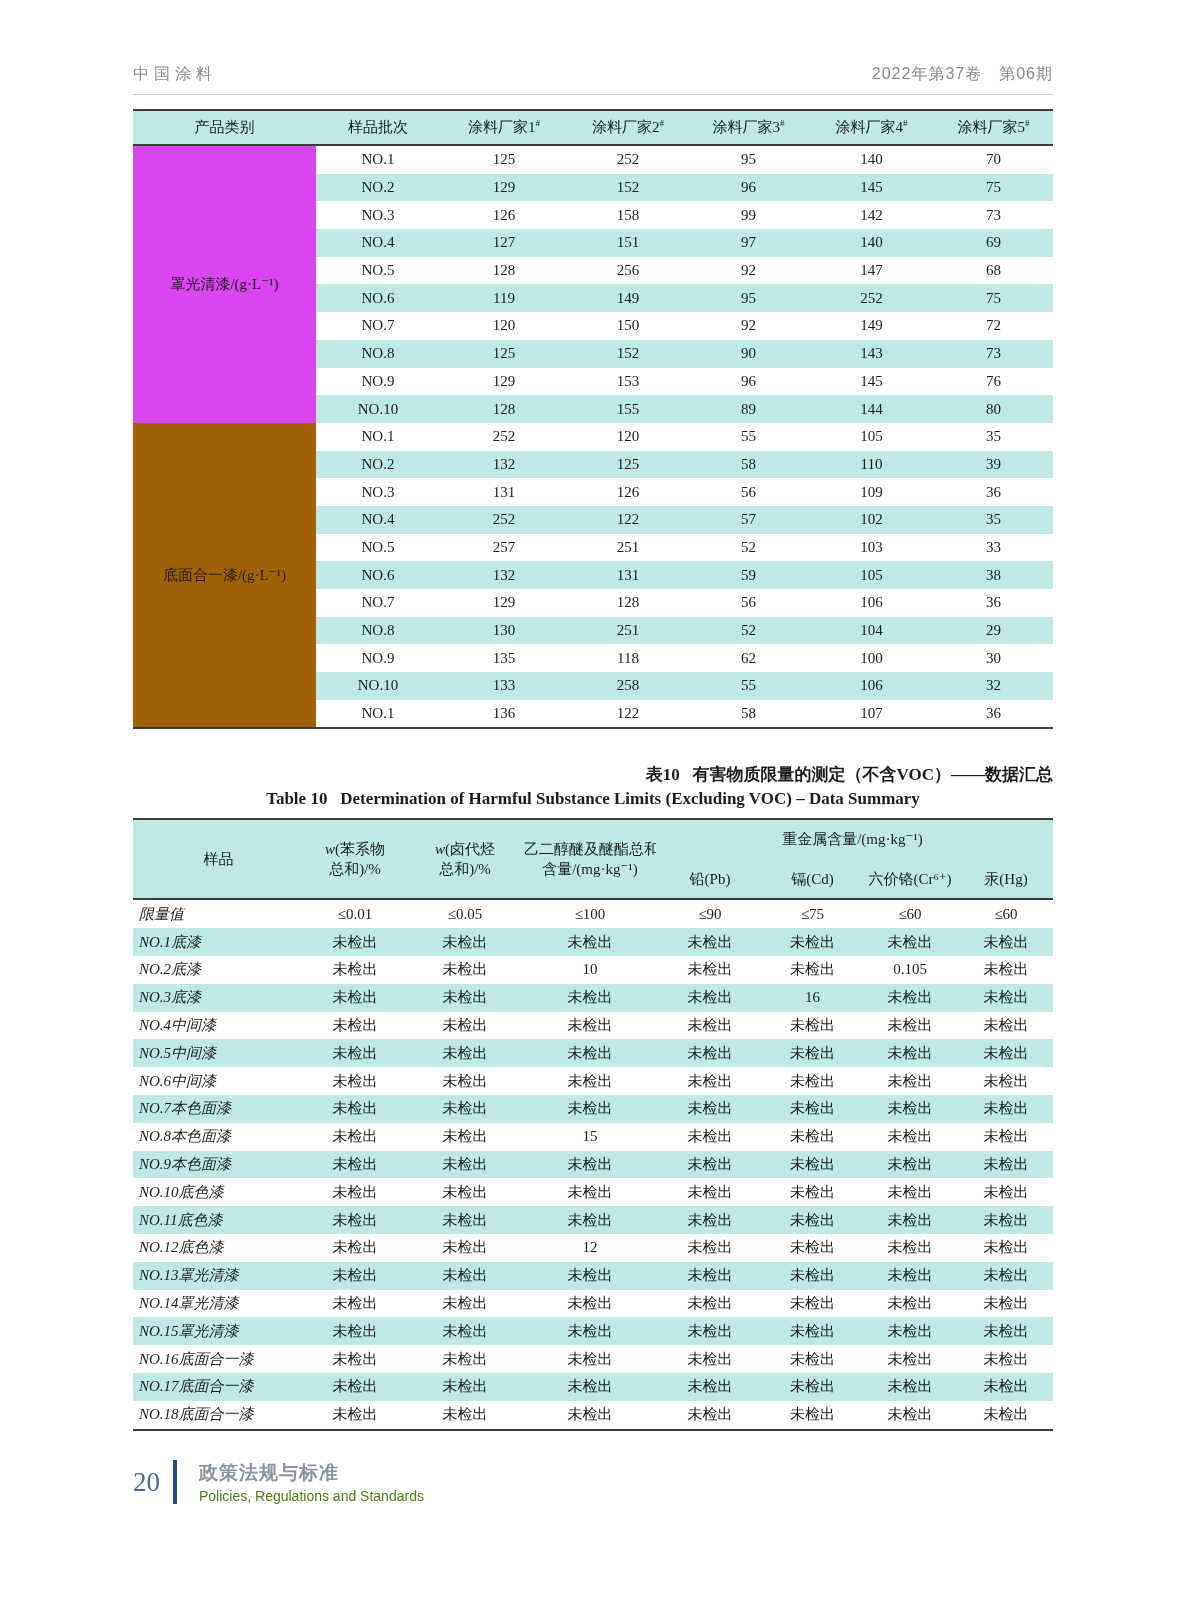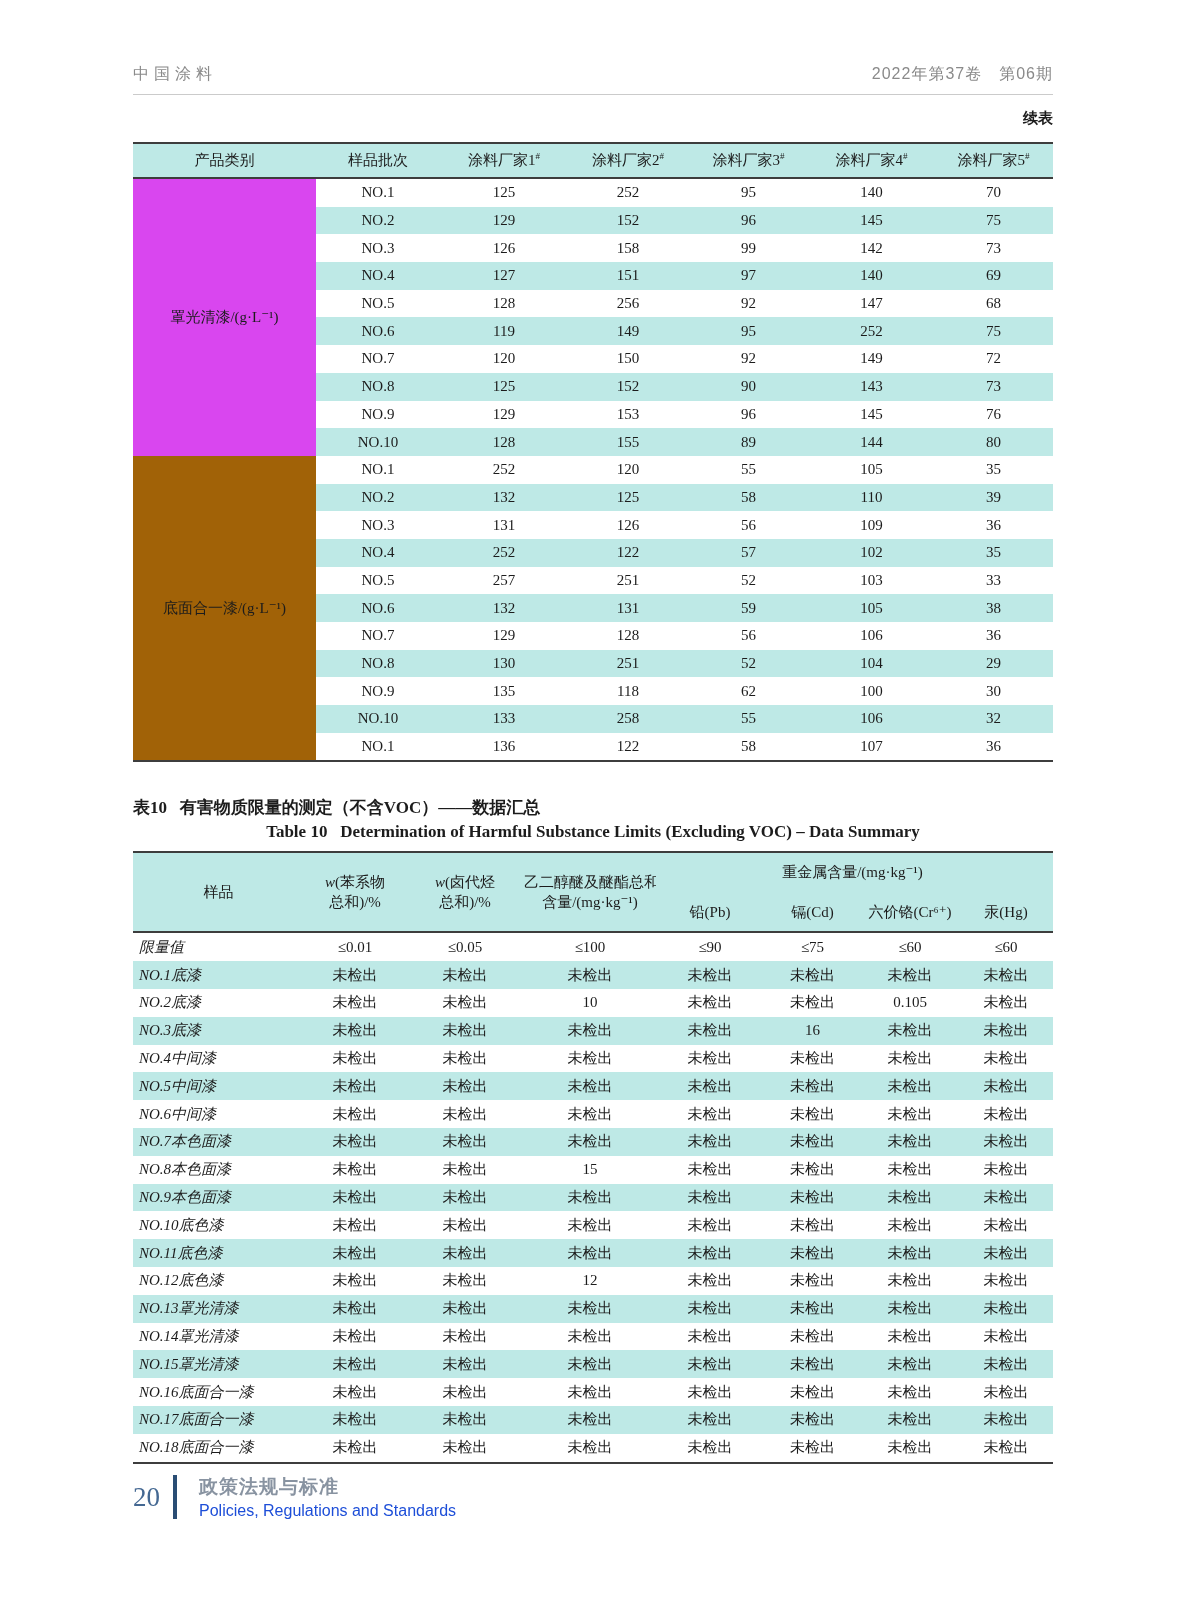--- a/index.html
+++ b/index.html
@@ -31,21 +31,21 @@
   td.category{background:#d946ef;}
   td.category.solid{background:#a16207;}
 
   
   #table1{margin-top:14px;border-top:2px solid #3d3d3d;border-bottom:2px solid #3d3d3d;}
   #table1 thead th{height:33px;background:#bee9e6;border-bottom:2px solid #3d3d3d;}
   #table1 tbody td{height:27.7px;}
   sup.hash{font-size:9px;vertical-align:super;line-height:0;}
 
   
-  .t10-title-zh{margin-top:34px;text-align:left;font-size:17px;font-weight:bold;white-space:pre;}
+  .t10-title-zh{margin-top:34px;text-align:right;font-size:17px;font-weight:bold;white-space:pre;}
   .t10-title-en{margin-top:3px;text-align:center;font-size:17px;font-weight:bold;white-space:pre;}
 
   
   #table2{margin-top:9px;border-top:2px solid #3d3d3d;border-bottom:2px solid #3d3d3d;}
   #table2 thead th{background:#bee9e6;}
   #table2 thead{border-bottom:2px solid #3d3d3d;}
   #table2 thead th{border-bottom:2px solid #3d3d3d;}
   #table2 thead th.group{height:40px;border-bottom:none;padding:0;}
   #table2 thead th.group .group-inner{
     height:100%;display:flex;align-items:center;justify-content:center;
@@ -53,43 +53,42 @@
   }
   #table2 thead th.sub{height:38px;}
   #table2 thead th.tall{height:78px;}
   #table2 .two-line div{line-height:20px;}
   #table2 tbody td{height:27.8px;}
   #table2 td.sample{text-align:left;padding-left:6px;font-style:italic;}
   i.var{font-style:italic;}
 
   
   .page-footer{
-    margin-top:10px;margin-left:133px;display:flex;align-items:center;
+    margin-top:29px;margin-left:133px;display:flex;align-items:center;
     font-family:"Liberation Sans","DejaVu Sans",sans-serif;
   }
   .page-footer .pagenum{
     font-family:"Liberation Serif","DejaVu Serif",serif;
     font-size:27px;color:#446892;margin-right:13px;line-height:44px;
   }
   .page-footer .bar{width:4px;height:44px;background:#2a4d74;}
   .page-footer .labels{padding-left:22px;}
   .page-footer .zh{font-size:19px;font-weight:bold;color:#8893a1;letter-spacing:1px;}
-  .page-footer .en{font-size:16px;color:#1d4ed8;margin-top:2px;}
+  .page-footer .en{font-size:14px;color:#4d7c0f;margin-top:2px;}
 </style>
 </head>
 <body>
 
 <div class="content">
 
   <div class="page-header">
     <span class="journal">中国涂料</span>
     <span class="issue">2022年第37卷　第06期</span>
   </div>
 
-  <div class="continued">续表</div>
 
   <table id="table1">
     <colgroup>
       <col style="width:183px">
         <col style="width:124px">
         <col style="width:128px">
       <col style="width:120px">
         <col style="width:121px">
         <col style="width:125px">
         <col style="width:119px">

